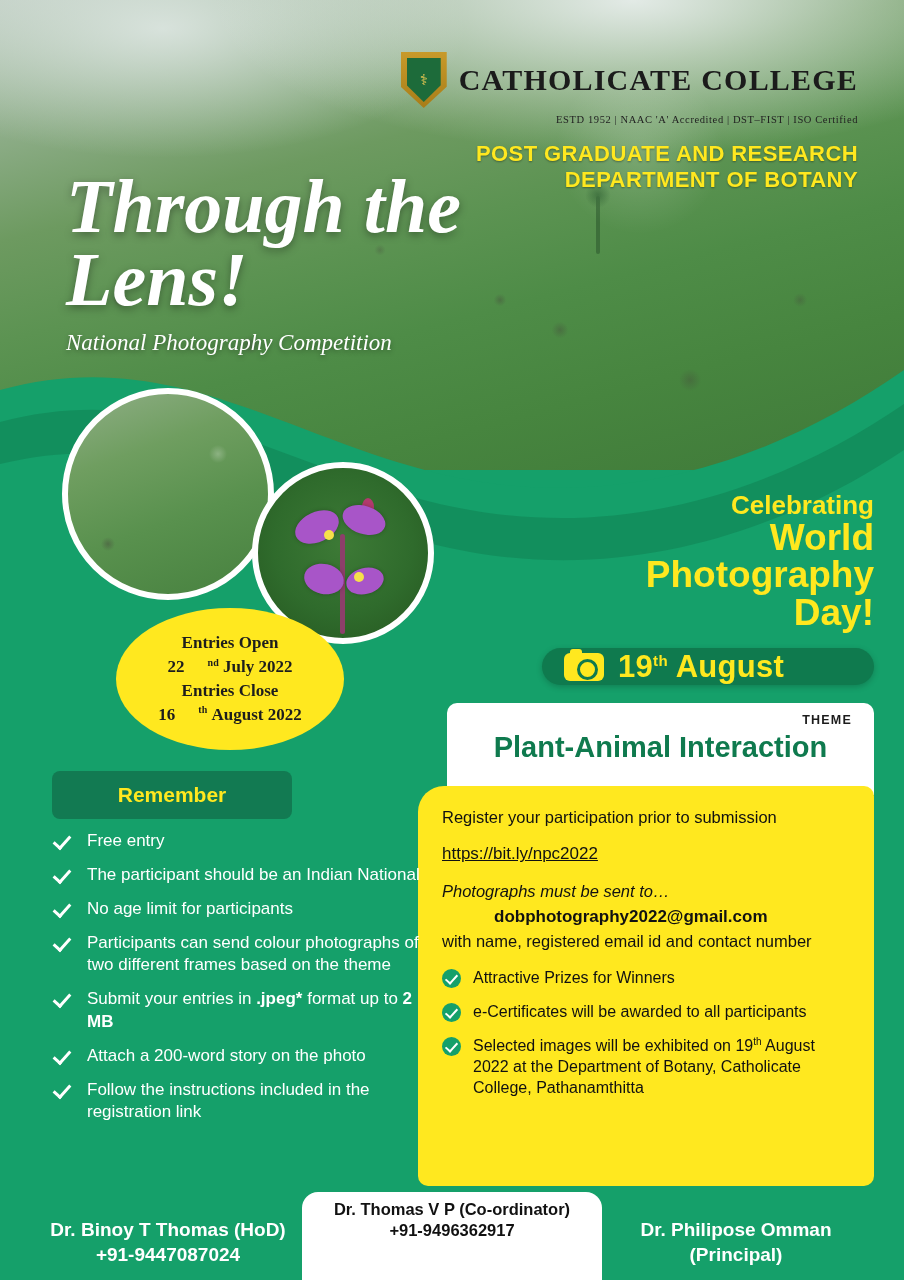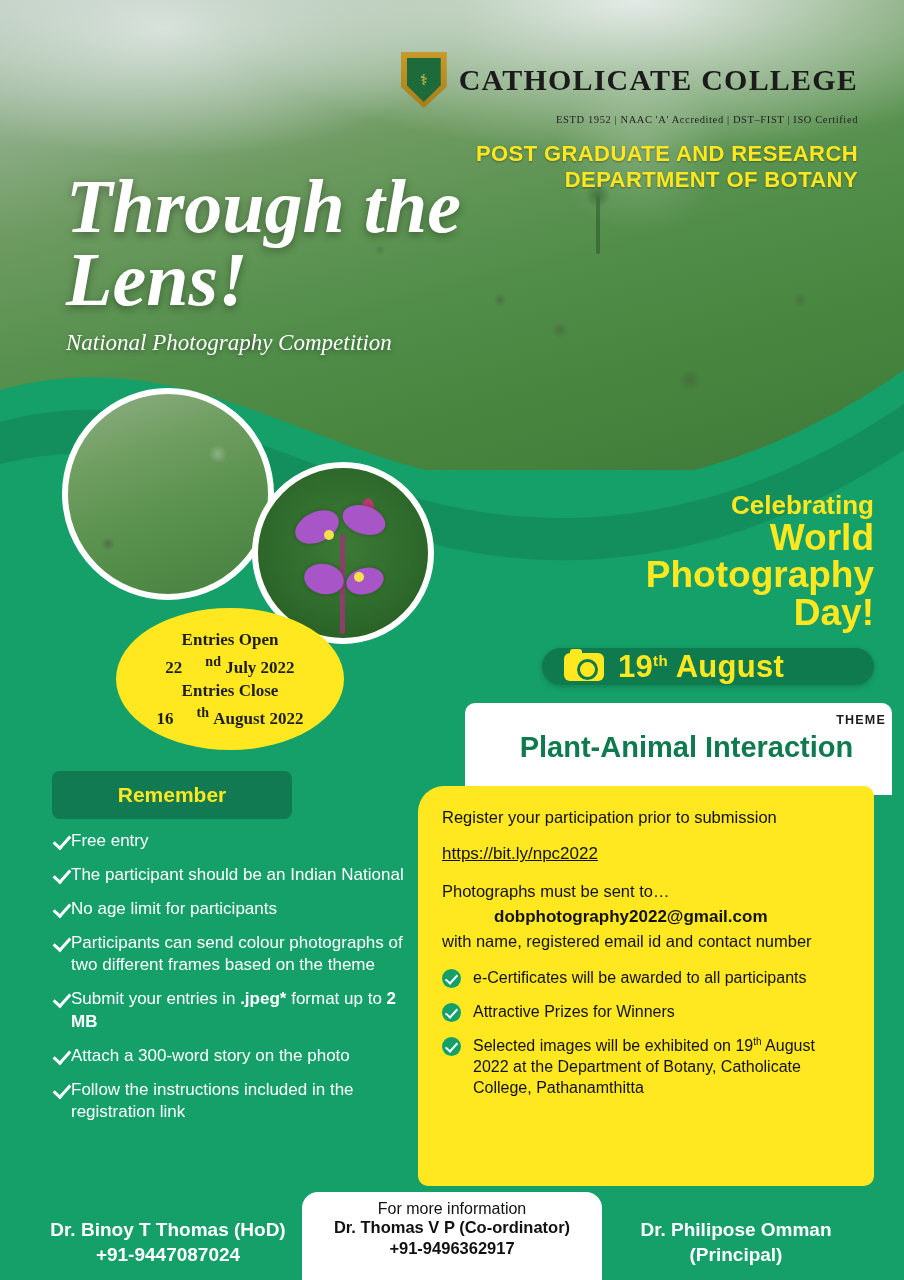--- a/index.html
+++ b/index.html
@@ -134,21 +134,21 @@
 
   
   .entries {
     position:absolute; left:116px; top:608px; width:228px; height:142px;
     background:#ffe81f; border-radius:50% / 50%;
     display:flex; flex-direction:column; align-items:center; justify-content:center;
     color:#1d1d1d; text-align:right;
   }
   .entries .ln { font-size:17px; line-height:1.4; font-weight:600; font-family:"Liberation Serif", serif; }
   .entries .ln b { font-weight:700; }
-  .entries sup { font-size:14px;padding-left:23px; }
+  .entries sup { font-size:10px;padding-left:23px; }
 
   
   .celebrate {
     position:absolute; right:30px; top:492px; text-align:right; color:#ffe81f;
     line-height:1.02;
   }
   .celebrate .small { font-size:26px; font-weight:700; }
   .celebrate .big { font-size:37px; font-weight:800; }
 
   .date-pill {
@@ -160,36 +160,36 @@
   .cam {
     width:40px; height:28px; background:#ffe81f; border-radius:6px; position:relative; flex:0 0 auto;
   }
   .cam::before{ content:""; position:absolute; left:13px; top:6px; width:15px; height:15px; border-radius:50%; border:3px solid #0f7a4e; }
   .cam::after{ content:""; position:absolute; left:6px; top:-4px; width:12px; height:6px; background:#ffe81f; border-radius:3px 3px 0 0; }
   .date-text { color:#ffe81f; font-size:31px; font-weight:800; letter-spacing:.3px; }
   .date-text sup { font-size:15px; }
 
   
   .theme-card {
-    position:absolute; left:465px; top:703px; width:427px; height:92px;
+    position:absolute; left:447px; top:703px; width:427px; height:92px;
     background:#fff; border-radius:10px 10px 0 0;
-    padding:10px 6px 0 22px;
+    padding:10px 22px 0 22px;
   }
   .theme-label { text-align:right; font-size:12.5px; letter-spacing:1.2px; color:#1c1c1c; font-weight:700; }
   .theme-title { font-size:29px; font-weight:800; color:#0f7a4e; margin-top:4px; text-align:center; }
 
   
   .info-card {
     position:absolute; left:418px; top:786px; width:456px; height:400px;
     background:#ffe81f; border-radius:26px 10px 10px 10px;
     padding:20px 24px; color:#111;
   }
   .info-card .lead { font-size:16.5px; line-height:1.35; }
   .info-link { display:inline-block; margin-top:16px; font-size:17px; text-decoration:underline; color:#111; }
-  .send-to { margin-top:18px; font-size:16.5px; }
+  .send-to { margin-top:18px; font-size:16.5px;font-style:italic; }
   .email { display:block; margin-top:6px; margin-left:52px; font-size:17px; font-weight:700; }
   .with-name { margin-top:4px; font-size:16.5px; line-height:1.3; }
   .ylist { margin-top:14px; }
   .yitem { display:flex; gap:12px; align-items:flex-start; margin-bottom:13px; font-size:16px; line-height:1.32; }
   .tick-circle {
     flex:0 0 auto; width:19px; height:19px; border-radius:50%; background:#15a06a; margin-top:2px;
     position:relative;
   }
   .tick-circle::after{
     content:""; position:absolute; left:6px; top:3px; width:5px; height:10px;
@@ -198,21 +198,21 @@
   .yitem sup { font-size:10px; }
 
   
   .remember {
     position:absolute; left:52px; top:771px; width:240px; height:48px;
     background:#127a52; border-radius:8px; color:#ffe81f;
     display:flex; align-items:center; justify-content:center;
     font-size:21px; font-weight:700;
   }
   .rlist { position:absolute; left:52px; top:830px; width:372px; color:#fff; }
-  .ritem { display:flex; gap:1px; align-items:flex-start; margin-bottom:12px; font-size:17px; line-height:1.3; }
+  .ritem { display:flex; gap:17px; align-items:flex-start; margin-bottom:12px; font-size:17px; line-height:1.3; }
   .check {
     flex:0 0 auto; width:18px; height:18px; position:relative; margin-top:2px;
   }
   .check::after{
     content:""; position:absolute; left:5px; top:0px; width:7px; height:14px;
     border:solid #fff; border-width:0 3px 3px 0; transform:rotate(42deg);
   }
   .ritem b { font-weight:700; }
 
   
@@ -307,25 +307,25 @@
   <div class="info-card">
     <div class="lead">Register your participation prior to submission</div>
     <a class="info-link" href="#">https://bit.ly/npc2022</a>
     <div class="send-to">Photographs must be sent to…</div>
     <span class="email">dobphotography2022@gmail.com</span>
     <div class="with-name">with name, registered email id and contact number</div>
 
     <div class="ylist">
       <div class="yitem">
         <span class="tick-circle"></span>
-        <span>e-Certificates will be awarded to all participants</span>
+        <span>Attractive Prizes for Winners</span>
       </div>
       <div class="yitem">
         <span class="tick-circle"></span>
-        <span>Attractive Prizes for Winners</span>
+        <span>e-Certificates will be awarded to all participants</span>
       </div>
       <div class="yitem">
         <span class="tick-circle"></span>
         <span><span>Selected images will be exhibited on 19</span><sup>th</sup><span> August 2022 at the Department of Botany, Catholicate College, Pathanamthitta</span></span>
       </div>
     </div>
   </div>
 
   <div class="remember">Remember</div>
   <div class="rlist">
@@ -344,35 +344,34 @@
     <div class="ritem">
       <span class="check"></span>
       <span>Participants can send colour photographs of two different frames based on the theme</span>
     </div>
     <div class="ritem">
       <span class="check"></span>
       <span><span>Submit your entries in </span><b>.jpeg*</b><span> format up to </span><b>2 MB</b></span>
     </div>
     <div class="ritem">
       <span class="check"></span>
-      <span>Attach a 300-word story on the photo</span>
+      <span>Attach a 200-word story on the photo</span>
     </div>
     <div class="ritem">
       <span class="check"></span>
       <span>Follow the instructions included in the registration link</span>
     </div>
   </div>
 
   <div class="footer-wrap">
     <div class="footer-left">
       <div>Dr. Binoy T Thomas (HoD)</div>
       <div>+91-9447087024</div>
     </div>
     <div class="footer-center">
-      <div class="fc-top">For more information</div>
       <div class="fc-name">Dr. Thomas V P (Co-ordinator)</div>
       <div class="fc-phone">+91-9496362917</div>
     </div>
     <div class="footer-right">
       <div>Dr. Philipose Omman</div>
       <div>(Principal)</div>
     </div>
   </div>
 
 </div>

